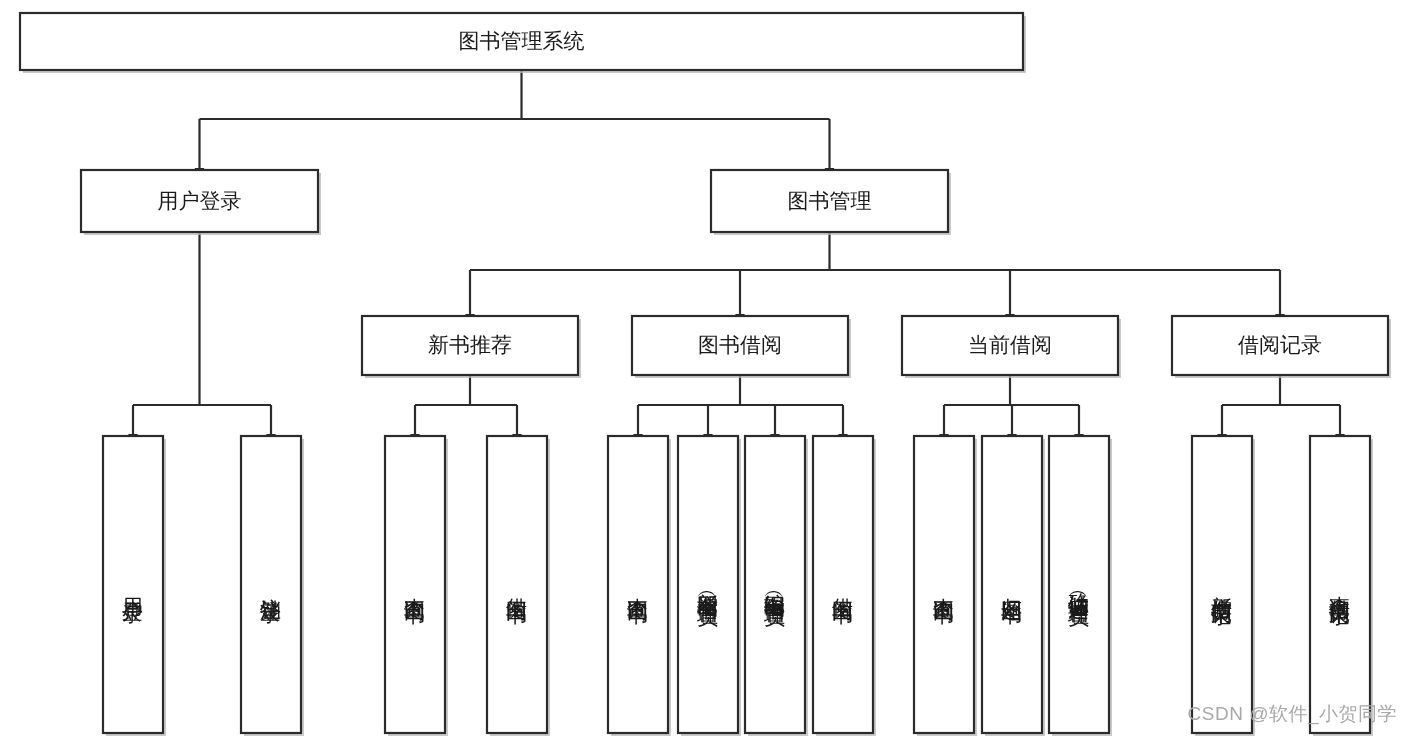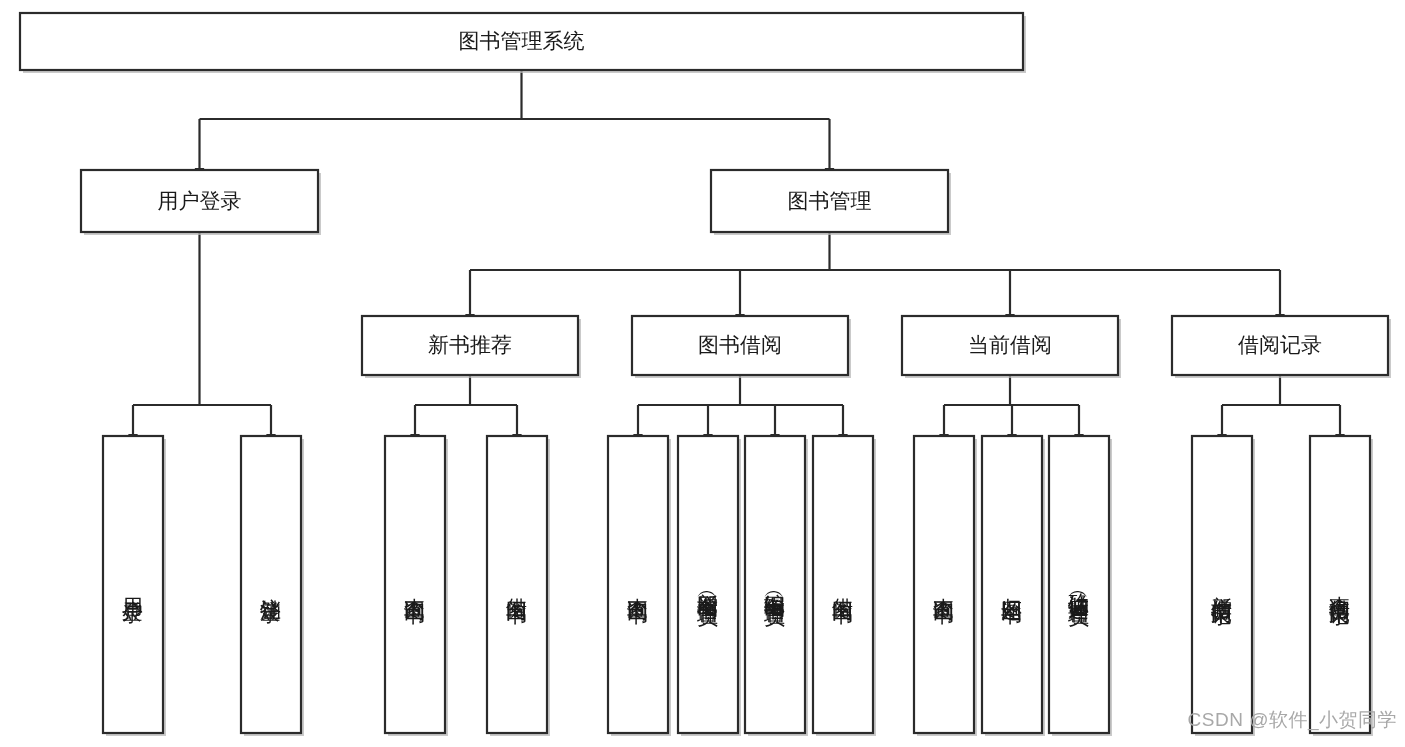--- a/index.html
+++ b/index.html
@@ -62,21 +62,21 @@
     display: flex;
     align-items: center;
     justify-content: center;
     text-align: center;
     white-space: nowrap;
     pointer-events: none;
   }
   .watermark {
     position: absolute;
     right: 8px;
-    bottom: 6px;
+    bottom: 12px;
     font-family: "Liberation Sans", "DejaVu Sans", sans-serif;
     font-size: 19px;
     color: #a8a8a8;
     white-space: nowrap;
     letter-spacing: 0.5px;
   }
 </style>
 </head>
 <body>
 

